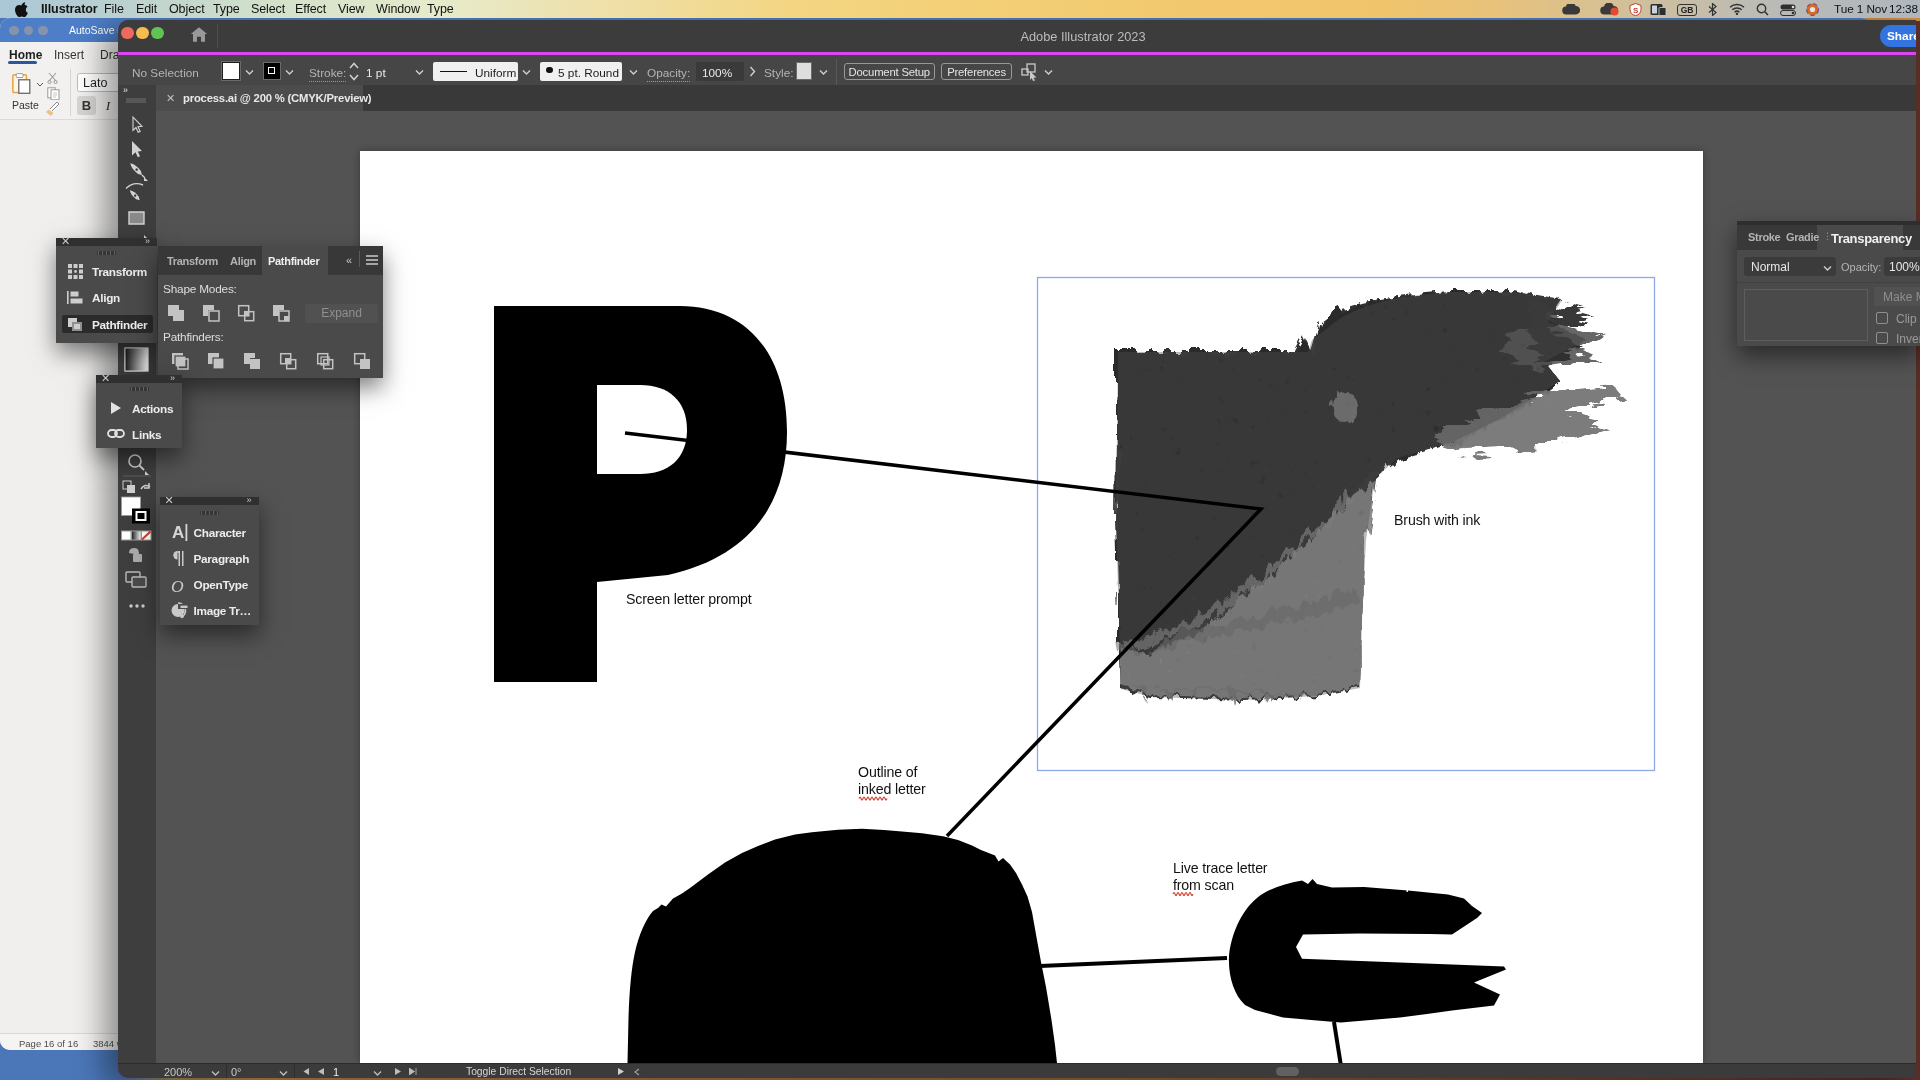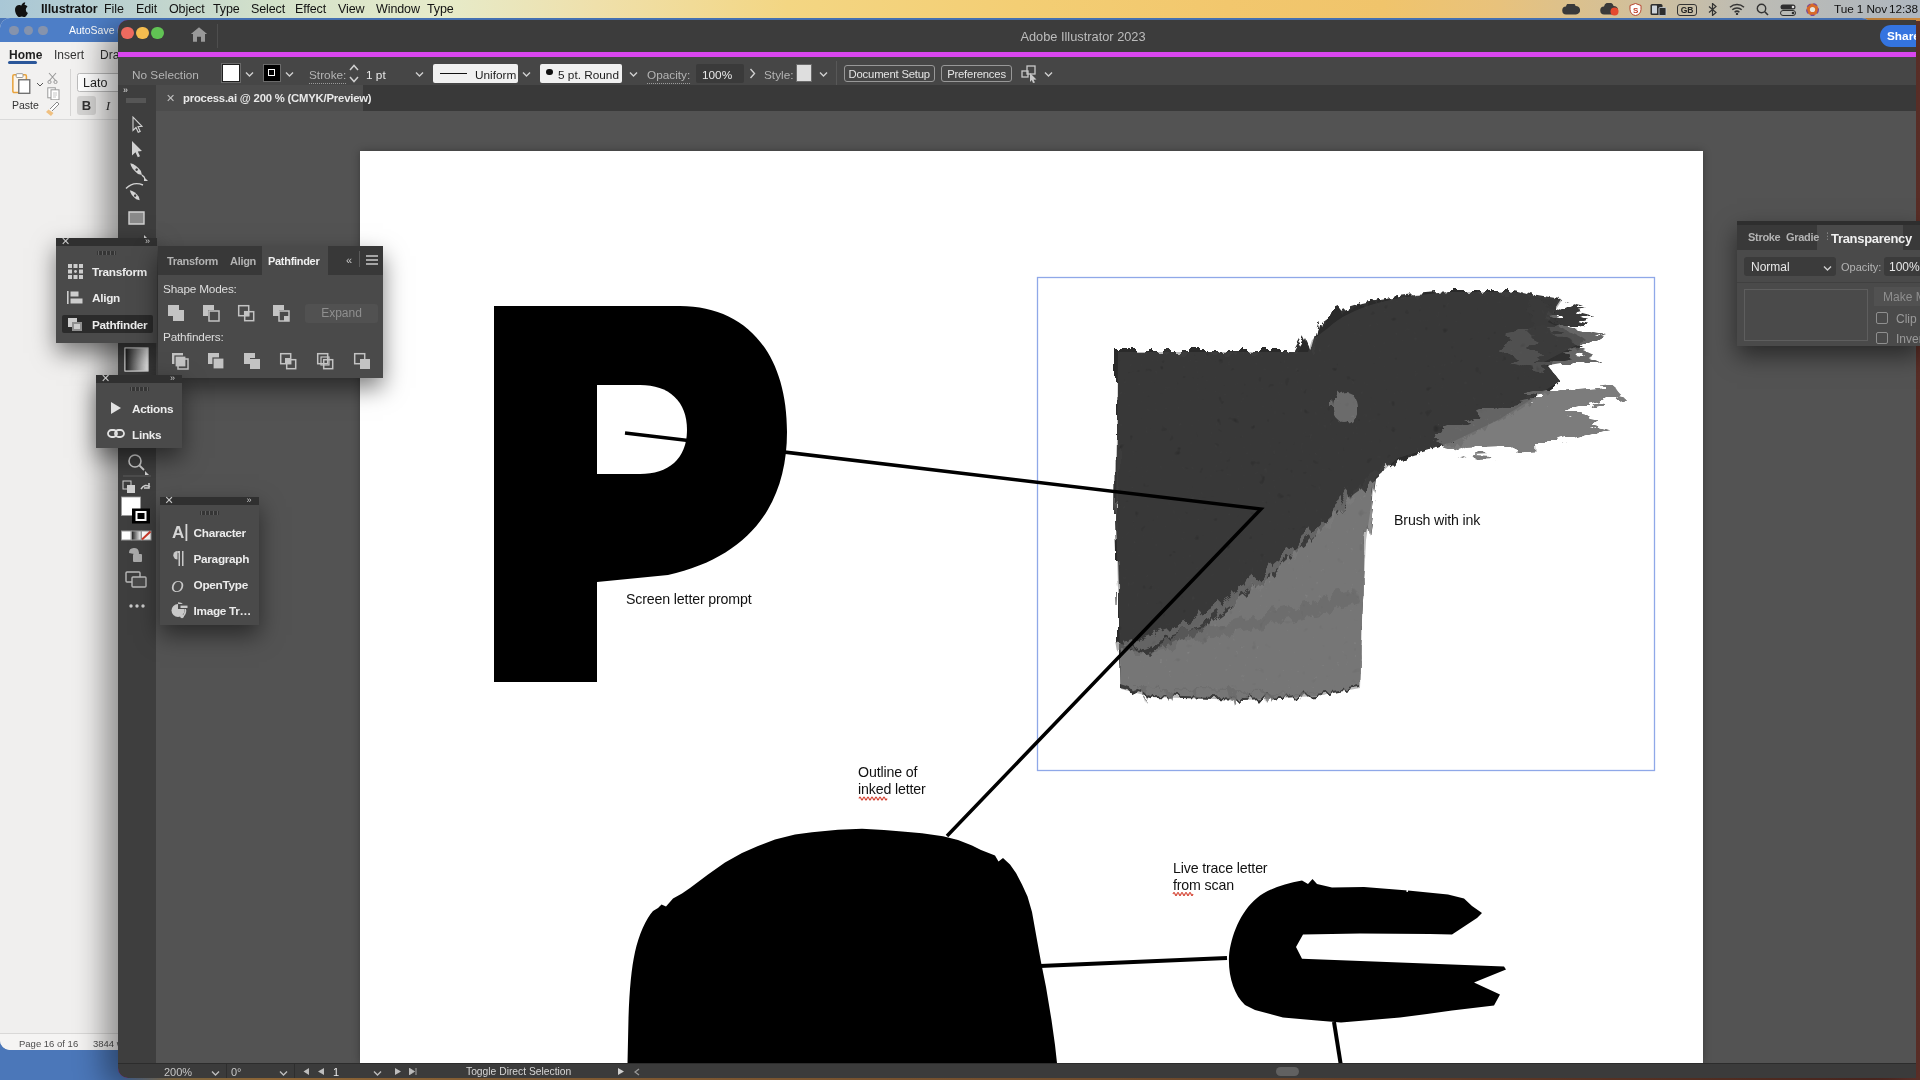--- a/index.html
+++ b/index.html
@@ -35,21 +35,21 @@
 .ai { position:absolute; left:118px; top:20px; width:1798px; height:1057.5px; z-index:3;
   border-radius:10px 0 0 10px; background:#a21caf; overflow:hidden;
   box-shadow:-14px 8px 30px rgba(0,0,0,.40);}
 .ai-title { position:absolute; left:0; top:0; width:100%; height:31.5px; background:#3c3c3c;}
 .tl { position:absolute; top:6.5px; width:12.5px; height:12.5px; border-radius:50%;}
 .tl.r { left:3px; background:#ee6a5f;} .tl.y { left:18px; background:#f5bd4f;} .tl.g { left:33px; background:#61c354;}
 .ai-title .home { position:absolute; left:72px; top:6px;}
 .ai-title .sep { position:absolute; left:99px; top:4px; width:1px; height:24px; background:#4e4e4e;}
 .ai-title .tname { position:absolute; left:965px; top:8.5px; transform:translateX(-50%); color:#bcbcbc; font-size:12.8px; white-space:nowrap;}
 .share { position:absolute; left:1762px; top:5px; width:70px; height:22px; background:#3474e0; border-radius:11px; color:#fff; font-size:11.8px; font-weight:bold; padding-left:7px; line-height:22px;}
-.ai-ctrl { position:absolute; left:0; top:31.5px; width:100%; height:33.5px; background:#464646; border-top:5px solid #d946ef; color:#b4b4b4; font-size:11.8px;}
+.ai-ctrl { position:absolute; left:0; top:31.5px; width:100%; height:33.5px; background:#464646; border-top:3px solid #d946ef; color:#b4b4b4; font-size:11.8px;}
 .ai-ctrl .lbl { position:absolute; top:11px;}
 .ai-ctrl .val { color:#e8e8e8;}
 .chev { position:absolute; width:9px; height:9px;}
 .ai-tabs { position:absolute; left:0; top:65px; width:100%; height:26px; background:#393939;}
 .ai-tab { position:absolute; left:38px; top:0; width:207px; height:26px; background:#4c4c4c; color:#e8e8e8; font-size:12.5px; font-weight:bold;}
 .ai-main { position:absolute; left:0; top:91px; width:100%; bottom:14.5px; background:#535353;}
 .toolbar { position:absolute; left:0; top:65px; width:38px; bottom:14.5px; background:#3e3e3e; z-index:5;}
 .ai-status { position:absolute; left:0; bottom:0; width:100%; height:14.5px; background:#3b3b3b; border-top:1px solid #2c2c2c; color:#c6c6c6; font-size:11px; z-index:25;}
 .artboard { position:absolute; left:242px; top:40px; width:1343px; height:912px; background:#fff; box-shadow:0 0 8px rgba(0,0,0,.30);}
 

